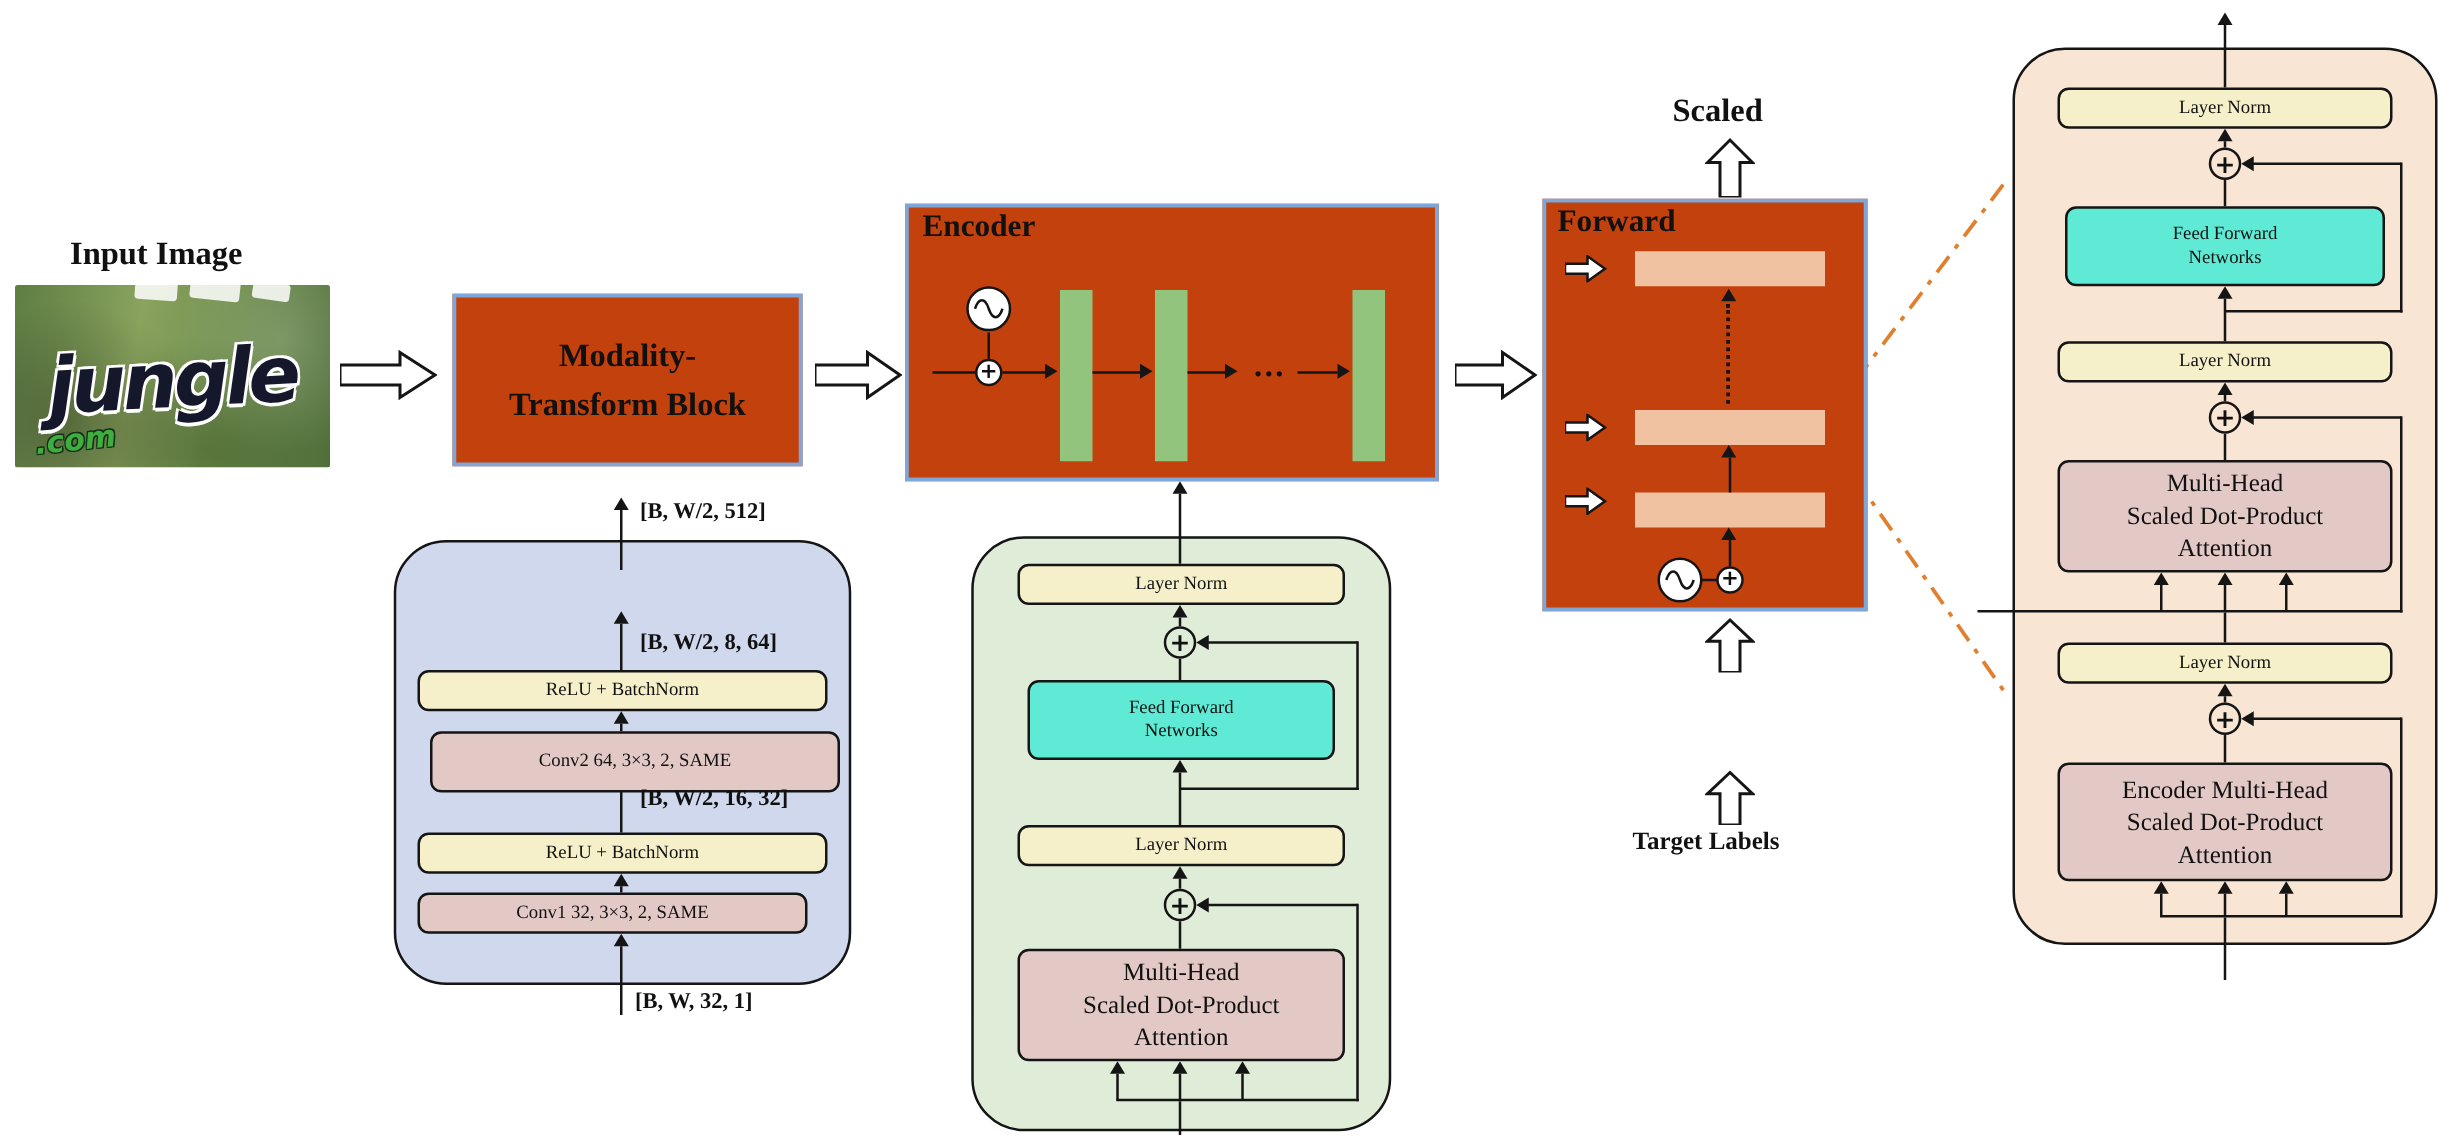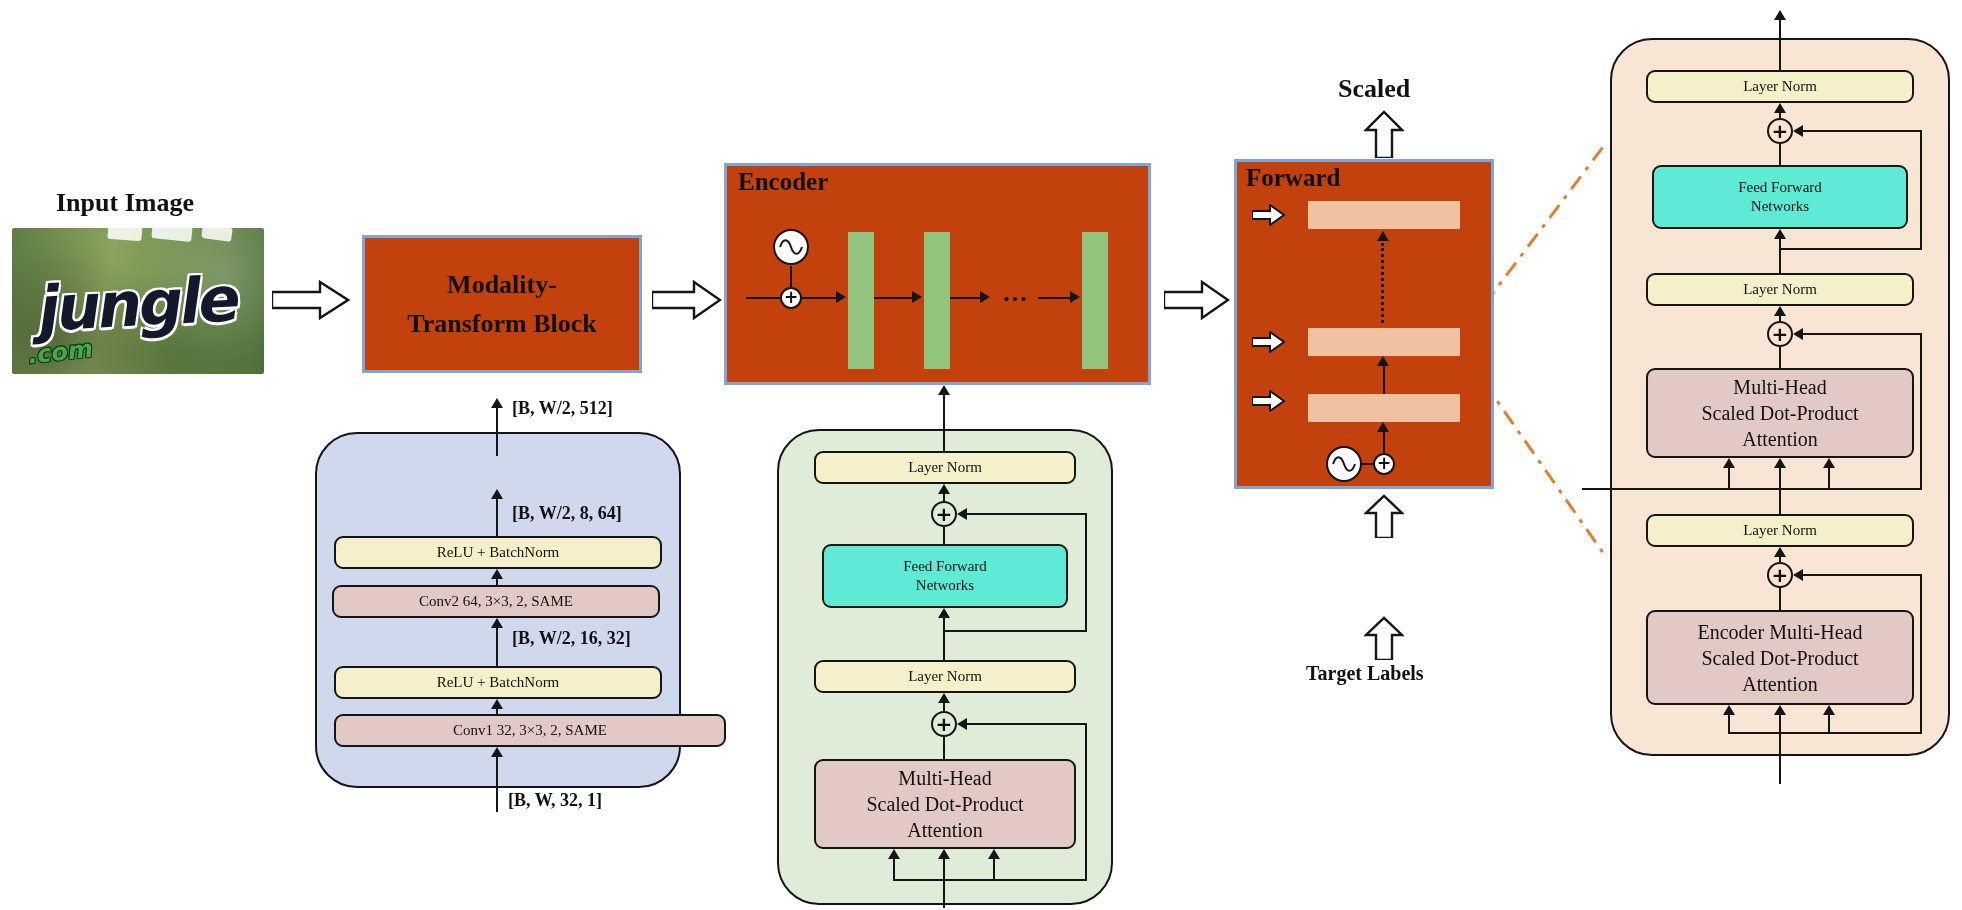--- a/index.html
+++ b/index.html
@@ -151,27 +151,27 @@
   <div class="tri-up" style="left:491px;top:618px"></div>
   <div class="vline" style="left:496px;top:628px;height:38px"></div>
   <div class="tri-up" style="left:491px;top:699px"></div>
   <div class="vline" style="left:496px;top:709px;height:5px"></div>
   <div class="tri-up" style="left:491px;top:747px"></div>
   <div class="vline" style="left:496px;top:757px;height:55px"></div>
 
   <div class="node yellow" style="left:334px;top:536px;width:328px;height:33px">
       <span>ReLU + BatchNorm</span>
     </div>
-  <div class="node mauve" style="left:332px;top:585px;width:328px;height:33px">
+  <div class="node mauve" style="left:344px;top:585px;width:328px;height:49px">
       <span>Conv2 64, 3×3, 2, SAME</span>
     </div>
   <div class="node yellow" style="left:334px;top:666px;width:328px;height:33px">
       <span>ReLU + BatchNorm</span>
     </div>
-  <div class="node mauve" style="left:334px;top:714px;width:392px;height:33px">
+  <div class="node mauve" style="left:334px;top:714px;width:312px;height:33px">
       <span>Conv1 32, 3×3, 2, SAME</span>
     </div>
 
   <div class="shape-lbl" style="left:512px;top:398px">[B, W/2, 512]</div>
   <div class="shape-lbl" style="left:512px;top:503px">[B, W/2, 8, 64]</div>
   <div class="shape-lbl" style="left:512px;top:628px">[B, W/2, 16, 32]</div>
   <div class="shape-lbl" style="left:508px;top:790px">[B, W, 32, 1]</div>
 
   <div class="detail" style="left:777px;top:429px;width:336px;height:476px;background:#DFEDD8"></div>
 

